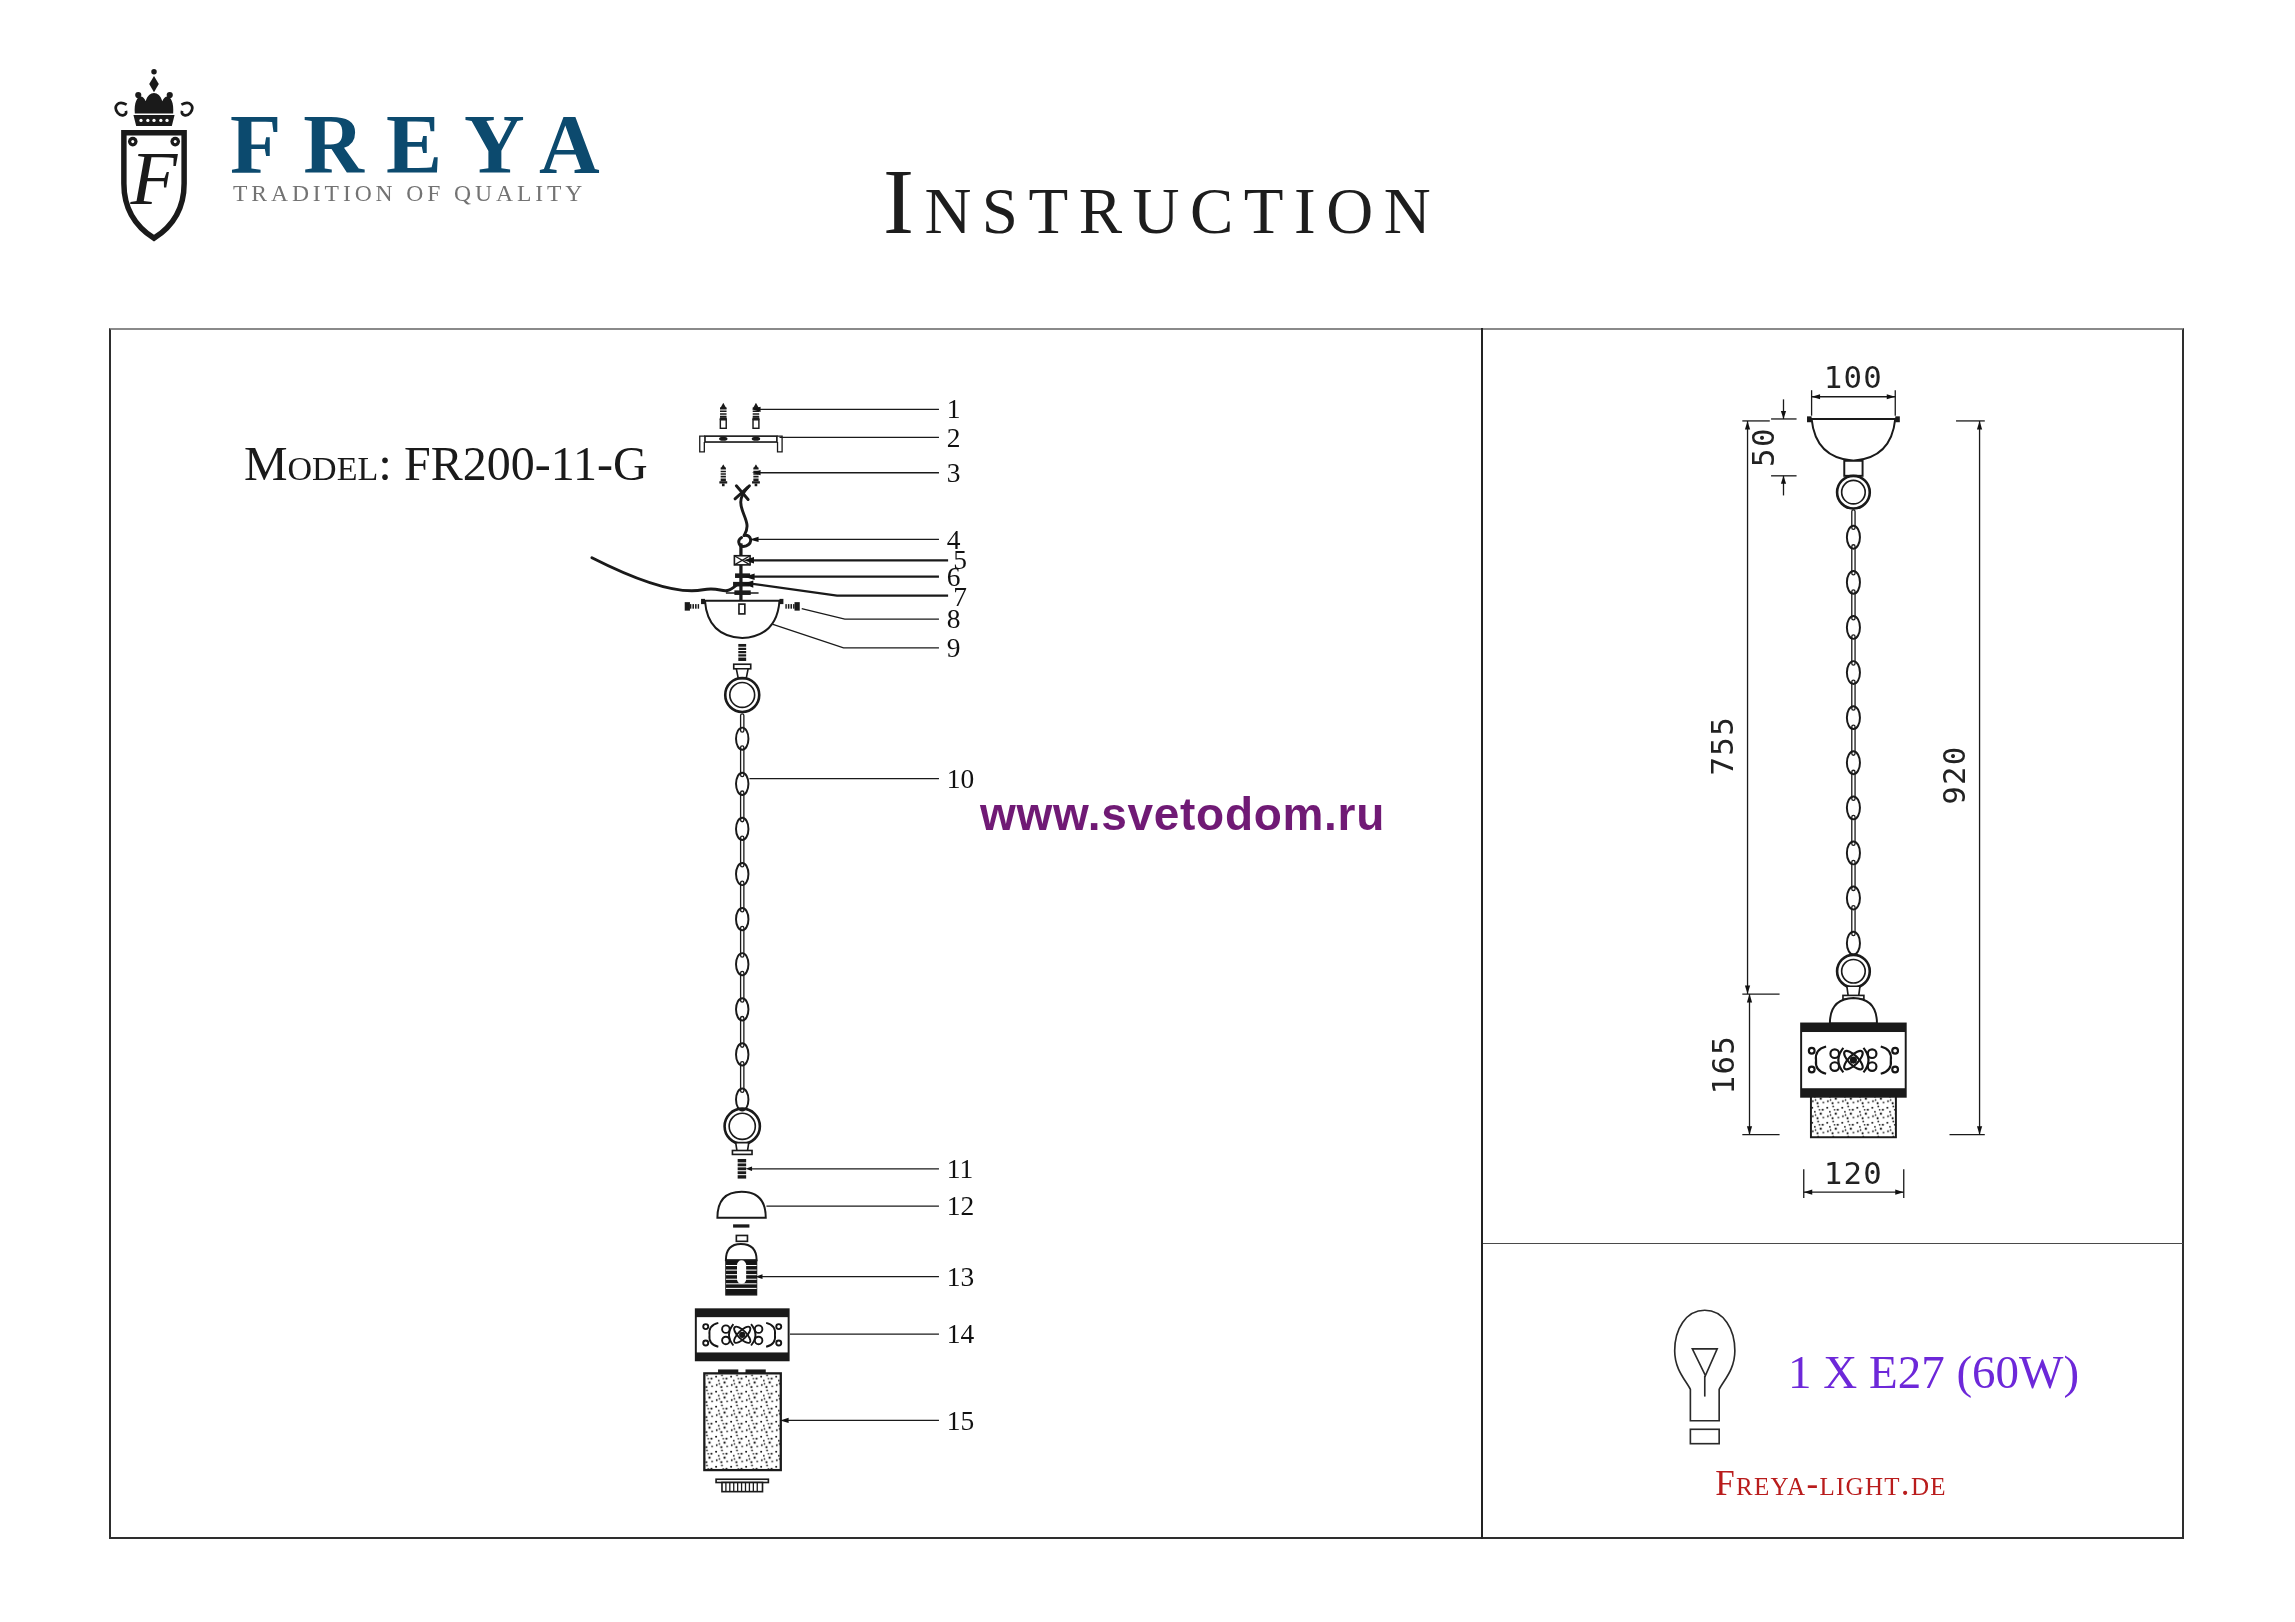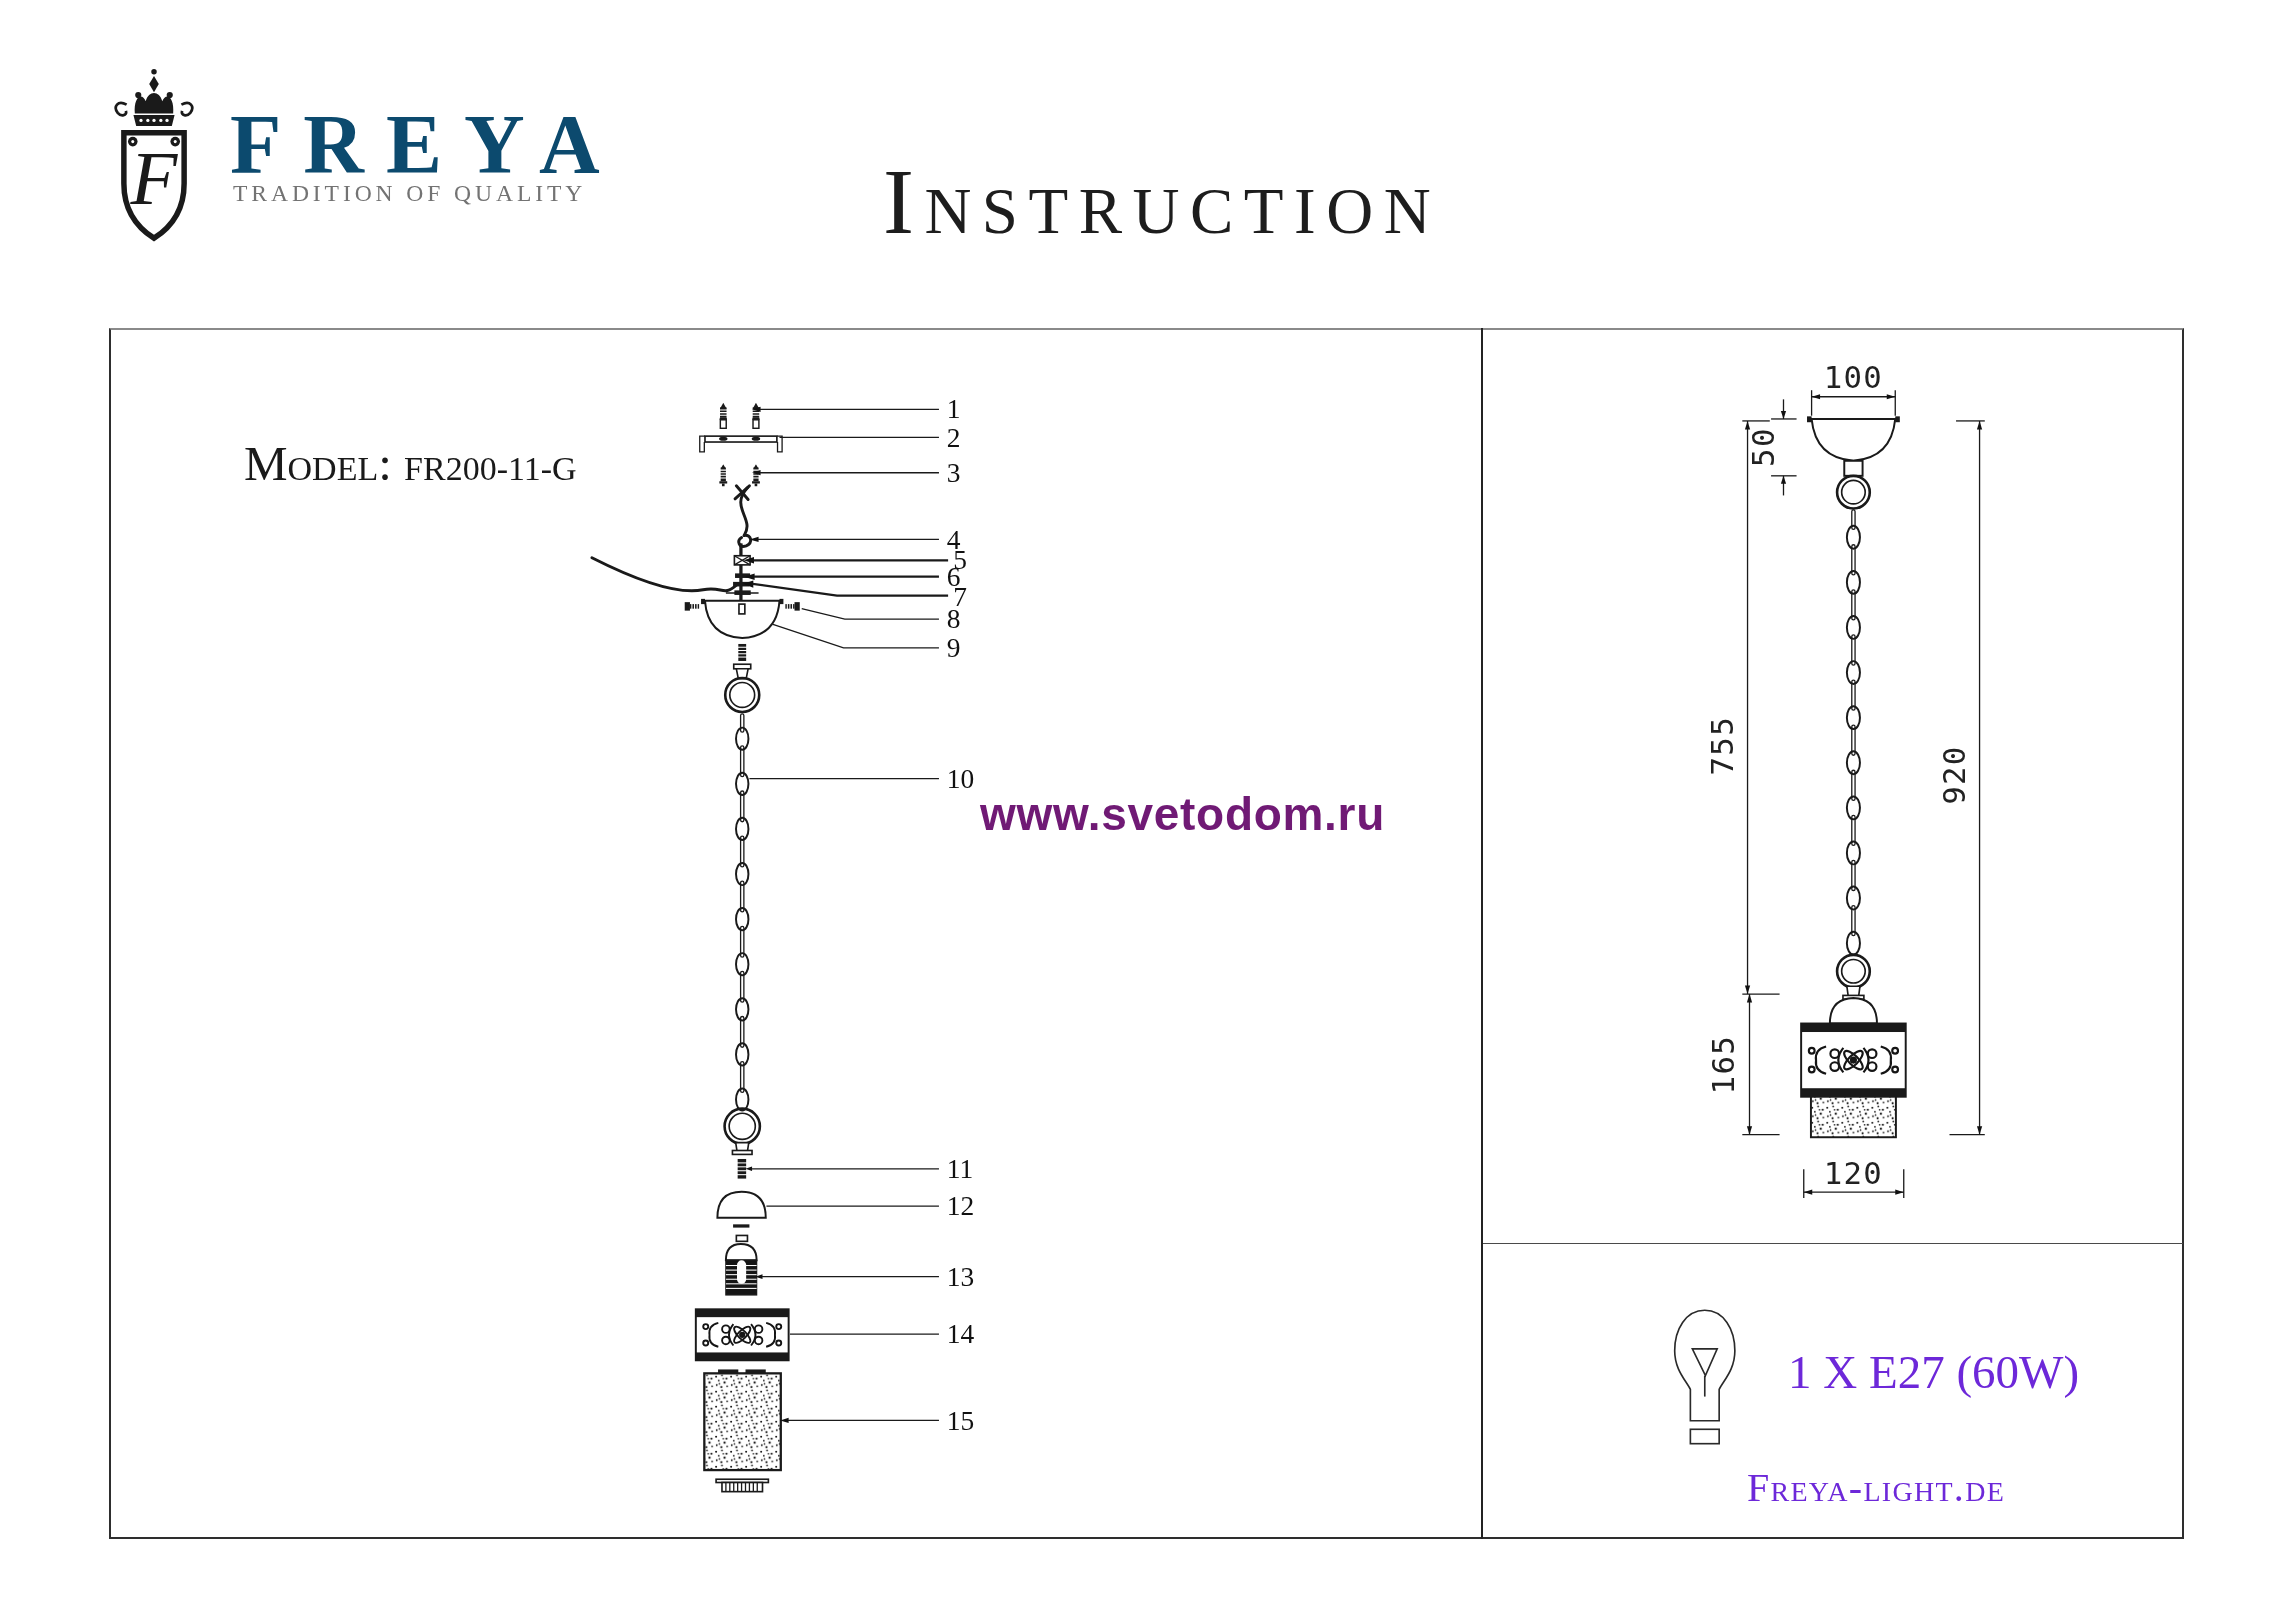--- a/index.html
+++ b/index.html
@@ -15,29 +15,29 @@
 
   
   .main-box{left:109px;top:328px;width:2075px;height:1211px;border:2px solid #2e2e2e;border-top-color:#8a8a8a;box-sizing:border-box;}
   .divider-v{left:1481px;top:328px;width:2px;height:1211px;background:#232323;}
   .divider-h{left:1483px;top:1243px;width:700px;height:1.3px;background:#4a4a4a;}
 
   
   .model-block{left:224px;top:437px;line-height:1.12;}
   .model-line1{font-size:49px;white-space:nowrap;}
   .model-label{font-weight:normal;margin-left:20px;}
-  .model-value{font-size:34px;}
+  .model-value{font-size:48px;}
   .model-type{font-size:41px;margin-top:2.6px;}
   .watermark{left:980px;top:787px;font-family:"Liberation Sans","DejaVu Sans",sans-serif;font-weight:bold;font-size:46px;color:#701a75;letter-spacing:0.7px;}
 
   .exploded{left:654px;top:366px;width:366px;height:1152px;overflow:visible;}
   .dims{left:1675px;top:353px;width:366px;height:877px;overflow:visible;}
   .bulb{left:1649px;top:1305px;width:105px;height:157px;}
   .spec{left:1788px;top:1345px;font-size:47px;white-space:nowrap;color:#6d28d9;}
-  .website{left:1876px;top:1464px;transform:translateX(-50%);font-size:40px;color:#6d28d9;letter-spacing:1.3px;white-space:nowrap;}
+  .website{left:1831px;top:1464px;transform:translateX(-50%);font-size:35px;color:#b91c1c;letter-spacing:1.3px;white-space:nowrap;}
 
   
   svg text{font-family:"Liberation Serif","DejaVu Serif",serif;}
   .num{font-size:42px;fill:#111;}
   .dim{font-family:"DejaVu Sans Mono",monospace;font-size:47px;fill:#222;letter-spacing:2px;}
   .ln{stroke:#1a1a1a;stroke-width:2;fill:none;}
   .lnb{stroke:#1a1a1a;stroke-width:3.5;fill:none;}
   .o{fill:#ffffff;stroke:#1a1a1a;stroke-width:3;}
   .o2{fill:#ffffff;stroke:#1a1a1a;stroke-width:2.5;}
   .f{fill:#1a1a1a;stroke:none;}

